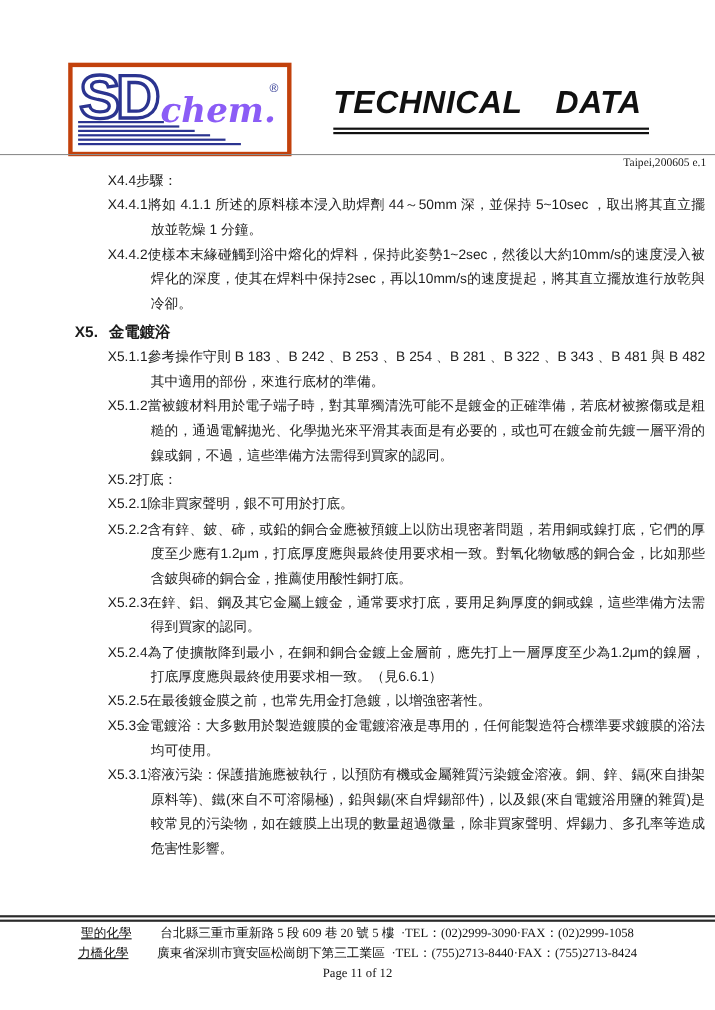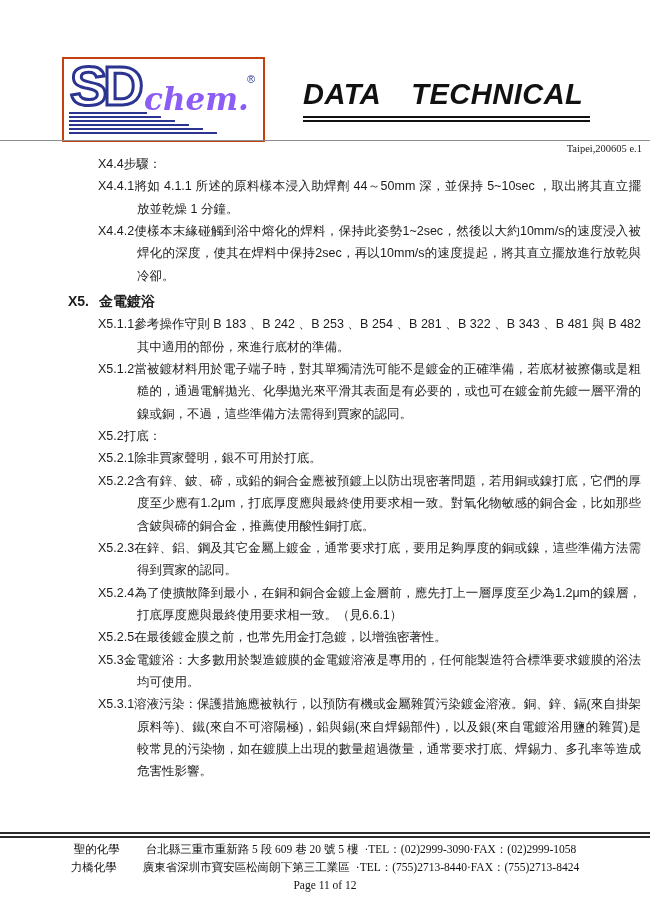--- a/index.html
+++ b/index.html
@@ -4,21 +4,21 @@
 <style>
   html,body { margin:0; padding:0; background:#ffffff; }
   .page {
     position:relative; width:650px; height:918px; background:#ffffff;
     overflow:hidden; font-family:"Liberation Sans","DejaVu Sans",sans-serif;
     color:#1c1c1c;
   }
 
   
   .logo-box { position:absolute; left:62px; top:57px; width:203px; height:85px;
-              border:2px solid #c2410c; box-sizing:border-box; }
+              border:4px solid #c2410c; box-sizing:border-box; }
   .logo-sd { position:absolute; left:6px; top:-6px; font-size:56px; font-weight:900;
              letter-spacing:-4px; color:#ffffff; -webkit-text-stroke:3px #2b3490;
              font-family:"Liberation Sans",sans-serif; }
   .logo-chem { position:absolute; left:80px; top:22px; font-size:31px; font-weight:bold;
                font-style:italic; color:#8b5cf6;
                font-family:"DejaVu Serif","Liberation Serif",serif; }
   .logo-reg { position:absolute; right:8px; top:14px; font-size:11px; color:#2b3490; }
   .logo-lines { position:absolute; left:5px; bottom:6px; }
   .logo-lines div { height:2px; background:#2b3490; margin-top:2px; }
   .logo-lines div:nth-child(1){width:78px;}
@@ -47,21 +47,21 @@
                   padding-left:0; text-indent:0; margin-top:3px; margin-bottom:1px; }
   .section-head .plabel { margin-right:10px; }
 
   
   .footer-rule { position:absolute; left:0; top:832px; width:650px; height:6px;
                  box-sizing:border-box; border-top:2px solid #2a2a2a;
                  border-bottom:2px solid #2a2a2a; }
   .doc-footer { position:absolute; left:0; top:841px; width:650px; text-align:center;
                 font-family:"Liberation Serif","DejaVu Serif",serif;
                 font-size:11.5px; line-height:17.5px; color:#111; }
-  .company { margin-right:26px; }
+  .company { text-decoration:underline; margin-right:26px; }
   .f-contact { margin-left:6px; }
   .page-num { margin-top:1px; }
 </style>
 </head>
 <body>
 
 <div class="page">
 
   <div class="logo-box">
     <span class="logo-sd">SD</span>
@@ -72,22 +72,22 @@
         <div></div>
         <div></div>
         <div></div>
         <div></div>
         <div></div>
     </div>
   </div>
 
   <div class="title-wrap">
     <div class="doc-title">
+      <span>TECHNICAL</span>
       <span>DATA</span>
-      <span>TECHNICAL</span>
     </div>
     <div class="title-underline"></div>
   </div>
 
   <div class="header-rule"></div>
   <div class="revision-note">Taipei,200605 e.1</div>
 
   <div class="doc-body">
     <p class="para"><span class="plabel">X4.4</span><span>步驟：</span></p>
     <p class="para"><span class="plabel">X4.4.1</span><span>將如 4.1.1 所述的原料樣本浸入助焊劑 44～50mm 深，並保持 5~10sec ，取出將其直立擺放並乾燥 1 分鐘。</span></p>
@@ -95,21 +95,21 @@
     <p class="para section-head"><span class="plabel">X5.</span><span>金電鍍浴</span></p>
     <p class="para"><span class="plabel">X5.1.1</span><span>參考操作守則 B 183 、B 242 、B 253 、B 254 、B 281 、B 322 、B 343 、B 481 與 B 482 其中適用的部份，來進行底材的準備。</span></p>
     <p class="para"><span class="plabel">X5.1.2</span><span>當被鍍材料用於電子端子時，對其單獨清洗可能不是鍍金的正確準備，若底材被擦傷或是粗糙的，通過電解拋光、化學拋光來平滑其表面是有必要的，或也可在鍍金前先鍍一層平滑的鎳或銅，不過，這些準備方法需得到買家的認同。</span></p>
     <p class="para"><span class="plabel">X5.2</span><span>打底：</span></p>
     <p class="para"><span class="plabel">X5.2.1</span><span>除非買家聲明，銀不可用於打底。</span></p>
     <p class="para"><span class="plabel">X5.2.2</span><span>含有鋅、鈹、碲，或鉛的銅合金應被預鍍上以防出現密著問題，若用銅或鎳打底，它們的厚度至少應有1.2μm，打底厚度應與最終使用要求相一致。對氧化物敏感的銅合金，比如那些含鈹與碲的銅合金，推薦使用酸性銅打底。</span></p>
     <p class="para"><span class="plabel">X5.2.3</span><span>在鋅、鋁、鋼及其它金屬上鍍金，通常要求打底，要用足夠厚度的銅或鎳，這些準備方法需得到買家的認同。</span></p>
     <p class="para"><span class="plabel">X5.2.4</span><span>為了使擴散降到最小，在銅和銅合金鍍上金層前，應先打上一層厚度至少為1.2μm的鎳層，打底厚度應與最終使用要求相一致。（見6.6.1）</span></p>
     <p class="para"><span class="plabel">X5.2.5</span><span>在最後鍍金膜之前，也常先用金打急鍍，以增強密著性。</span></p>
     <p class="para"><span class="plabel">X5.3</span><span>金電鍍浴：大多數用於製造鍍膜的金電鍍溶液是專用的，任何能製造符合標準要求鍍膜的浴法均可使用。</span></p>
-    <p class="para"><span class="plabel">X5.3.1</span><span>溶液污染：保護措施應被執行，以預防有機或金屬雜質污染鍍金溶液。銅、鋅、鎘(來自掛架原料等)、鐵(來自不可溶陽極)，鉛與錫(來自焊錫部件)，以及銀(來自電鍍浴用鹽的雜質)是較常見的污染物，如在鍍膜上出現的數量超過微量，通常要求打底、焊錫力、多孔率等造成危害性影響。</span></p>
+    <p class="para"><span class="plabel">X5.3.1</span><span>溶液污染：保護措施應被執行，以預防有機或金屬雜質污染鍍金溶液。銅、鋅、鎘(來自掛架原料等)、鐵(來自不可溶陽極)，鉛與錫(來自焊錫部件)，以及銀(來自電鍍浴用鹽的雜質)是較常見的污染物，如在鍍膜上出現的數量超過微量，除非買家聲明、焊錫力、多孔率等造成危害性影響。</span></p>
   </div>
 
   <div class="footer-rule"></div>
   <div class="doc-footer">
     <div class="f-line">
       <span class="company">聖的化學</span><span>台北縣三重市重新路 5 段 609 巷 20 號 5 樓</span><span class="f-contact">·TEL：(02)2999-3090·FAX：(02)2999-1058</span>
     </div>
     <div class="f-line">
       <span class="company">力橋化學</span><span>廣東省深圳市寶安區松崗朗下第三工業區</span><span class="f-contact">·TEL：(755)2713-8440·FAX：(755)2713-8424</span>
     </div>

